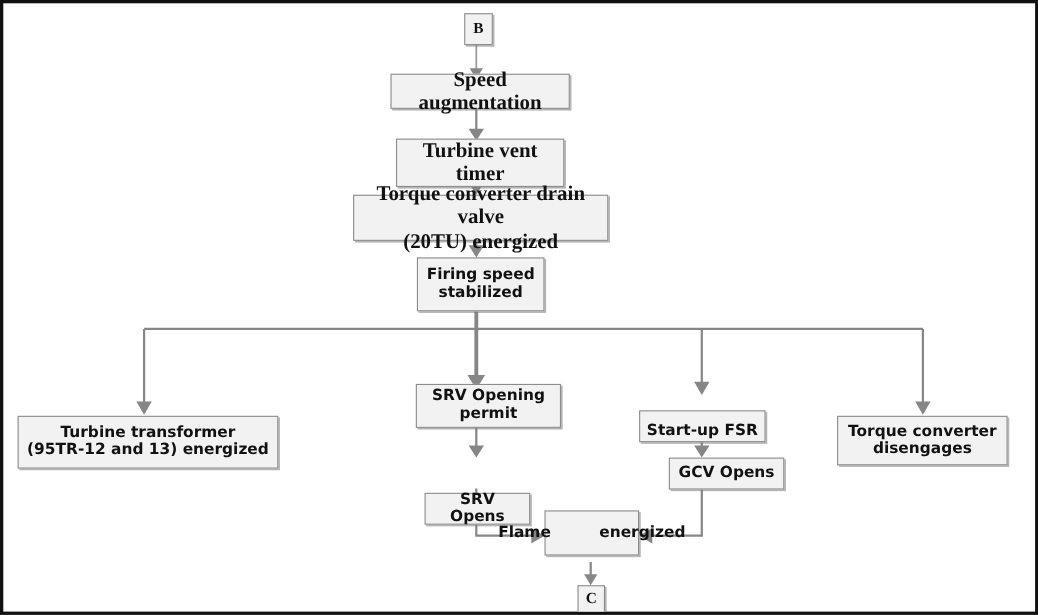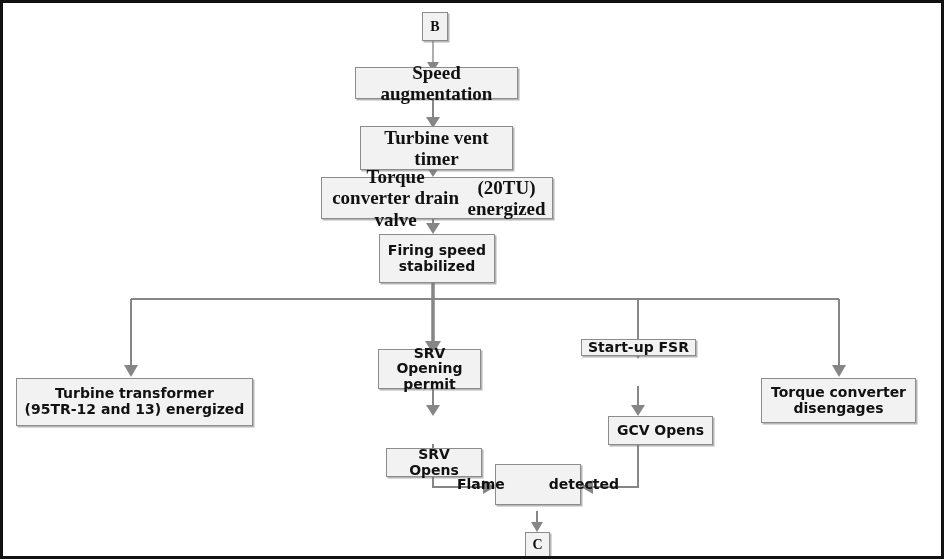--- a/index.html
+++ b/index.html
@@ -133,60 +133,60 @@
     </div>
 
     <div class="node serif" style="left:352px; top:64px; width:163px; height:32px;">
       <span>Speed augmentation</span>
     </div>
 
     <div class="node serif" style="left:357px; top:123px; width:153px; height:44px;">
       <span>Turbine vent timer</span>
     </div>
 
-    <div class="node serif" style="left:318px; top:174px; width:232px; height:42px; flex-direction:row;">
+    <div class="node serif" style="left:318px; top:174px; width:232px; height:42px; flex-direction:column;">
       <span>Torque converter drain valve</span>
       <span>(20TU) energized</span>
     </div>
 
     <div class="node sans" style="left:376px; top:231px; width:116px; height:49px; flex-direction:column;">
       <span>Firing speed</span>
       <span>stabilized</span>
     </div>
 
     <div class="node sans" style="left:13px; top:375px; width:237px; height:48px; flex-direction:column;">
       <span>Turbine transformer</span>
       <span>(95TR-12 and 13) energized</span>
     </div>
 
-    <div class="node sans" style="left:375px; top:346px; width:103px; height:40px; flex-direction:column;">
+    <div class="node sans" style="left:375px; top:346px; width:132px; height:40px; flex-direction:column;">
       <span>SRV Opening</span>
       <span>permit</span>
     </div>
 
     <div class="node sans" style="left:383px; top:413px; width:96px; height:29px;margin-top:32px;">
       <span>SRV Opens</span>
     </div>
 
-    <div class="node sans" style="left:578px; top:336px; width:115px; height:17px;">
+    <div class="node sans" style="left:578px; top:370px; width:115px; height:29px;align-items:flex-end;">
       <span>Start-up FSR</span>
     </div>
 
     <div class="node sans" style="left:583px; top:413px; width:105px; height:29px;margin-left:22px;">
       <span>GCV Opens</span>
     </div>
 
     <div class="node sans" style="left:758px; top:375px; width:155px; height:45px; flex-direction:column;">
       <span>Torque converter</span>
       <span>disengages</span>
     </div>
 
     <div class="node sans" style="left:492px; top:461px; width:86px; height:41px; flex-direction:row;gap:44px;">
       <span>Flame</span>
-      <span>detected</span>
+      <span>energized</span>
     </div>
 
     <div class="node term" style="left:522px; top:529px; width:25px; height:26px;">
       <span>C</span>
     </div>
 
   </div>
 </div>
 
 </body></html>

